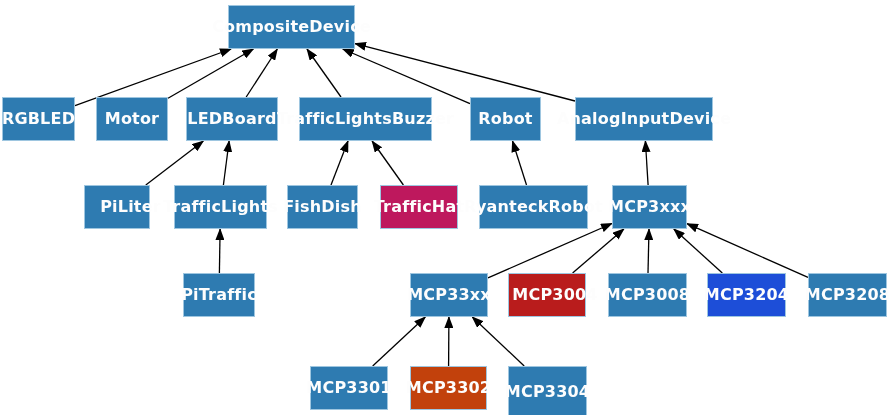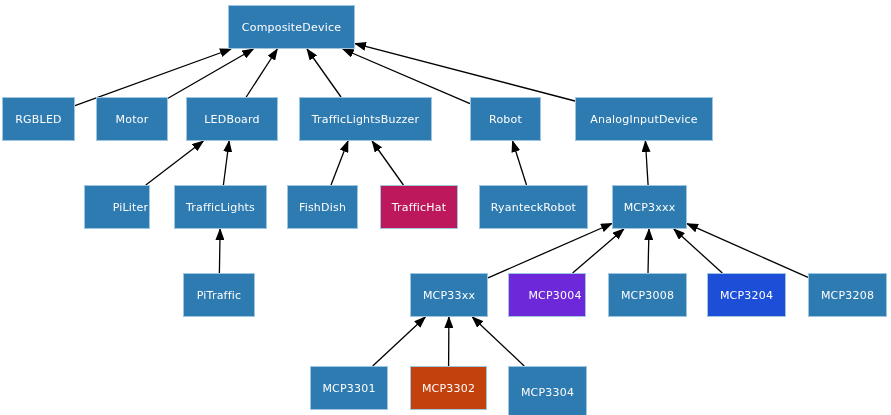--- a/index.html
+++ b/index.html
@@ -26,26 +26,27 @@
     left: 0; top: 0;
     width: 891px;
     height: 415px;
   }
   .node {
     position: absolute;
     box-sizing: border-box;
     display: flex;
     align-items: center;
     justify-content: center;
-    font-size: 11px;
+    font-size: 16px;
     line-height: 1;
     letter-spacing: 0.2px;
     border: 1px solid;
     cursor: pointer;
     white-space: nowrap;
+    font-weight: bold;
   }
   .edge-line {
     stroke-width: 1.3;
   }
 </style>
 </head>
 <body>
 
 <div class="diagram">
   <svg class="edges-layer" width="891" height="415" viewBox="0 0 891 415" xmlns="http://www.w3.org/2000/svg">
@@ -87,21 +88,21 @@
       <div class="node" style="left: 470px; top: 97px; width: 71px; height: 44px; background: rgb(46, 123, 177); border-color: rgb(158, 198, 224); color: rgb(253, 253, 253);">Robot</div>
       <div class="node" style="left: 575px; top: 97px; width: 138px; height: 44px; background: rgb(46, 123, 177); border-color: rgb(158, 198, 224); color: rgb(253, 253, 253);">AnalogInputDevice</div>
       <div class="node" style="left: 84px; top: 185px; width: 66px; height: 44px; background: rgb(46, 123, 177); border-color: rgb(158, 198, 224); color: rgb(253, 253, 253); padding-left: 27px;">PiLiter</div>
       <div class="node" style="left: 174px; top: 185px; width: 93px; height: 44px; background: rgb(46, 123, 177); border-color: rgb(158, 198, 224); color: rgb(253, 253, 253);">TrafficLights</div>
       <div class="node" style="left: 287px; top: 185px; width: 71px; height: 44px; background: rgb(46, 123, 177); border-color: rgb(158, 198, 224); color: rgb(253, 253, 253);">FishDish</div>
       <div class="node" style="left: 380px; top: 185px; width: 78px; height: 44px; background: #be185d; border-color: rgb(158, 198, 224); color: rgb(253, 253, 253);">TrafficHat</div>
       <div class="node" style="left: 479px; top: 185px; width: 109px; height: 44px; background: rgb(46, 123, 177); border-color: rgb(158, 198, 224); color: rgb(253, 253, 253);">RyanteckRobot</div>
       <div class="node" style="left: 612px; top: 185px; width: 75px; height: 44px; background: rgb(46, 123, 177); border-color: rgb(158, 198, 224); color: rgb(253, 253, 253);">MCP3xxx</div>
       <div class="node" style="left: 183px; top: 273px; width: 72px; height: 44px; background: rgb(46, 123, 177); border-color: rgb(158, 198, 224); color: rgb(253, 253, 253);">PiTraffic</div>
       <div class="node" style="left: 410px; top: 273px; width: 78px; height: 44px; background: rgb(46, 123, 177); border-color: rgb(158, 198, 224); color: rgb(253, 253, 253);">MCP33xx</div>
-      <div class="node" style="left: 508px; top: 273px; width: 78px; height: 44px; background: #6d28d9; border-color: rgb(158, 198, 224); color: rgb(253, 253, 253); padding-left: 16px;">MCP3004</div>
+      <div class="node" style="left: 508px; top: 273px; width: 78px; height: 44px; background: #b91c1c; border-color: rgb(158, 198, 224); color: rgb(253, 253, 253); padding-left: 16px;">MCP3004</div>
       <div class="node" style="left: 608px; top: 273px; width: 79px; height: 44px; background: rgb(46, 123, 177); border-color: rgb(158, 198, 224); color: rgb(253, 253, 253);">MCP3008</div>
       <div class="node" style="left: 707px; top: 273px; width: 79px; height: 44px; background: #1d4ed8; border-color: rgb(158, 198, 224); color: rgb(253, 253, 253);">MCP3204</div>
       <div class="node" style="left: 808px; top: 273px; width: 79px; height: 44px; background: rgb(46, 123, 177); border-color: rgb(158, 198, 224); color: rgb(253, 253, 253);">MCP3208</div>
       <div class="node" style="left: 310px; top: 366px; width: 78px; height: 44px; background: rgb(46, 123, 177); border-color: rgb(158, 198, 224); color: rgb(253, 253, 253);">MCP3301</div>
       <div class="node" style="left: 410px; top: 366px; width: 77px; height: 44px; background: #c2410c; border-color: rgb(158, 198, 224); color: rgb(253, 253, 253);">MCP3302</div>
       <div class="node" style="left: 508px; top: 366px; width: 79px; height: 52px; background: rgb(46, 123, 177); border-color: rgb(158, 198, 224); color: rgb(253, 253, 253);">MCP3304</div>
     </div>
 </div>
 
 </body></html>

